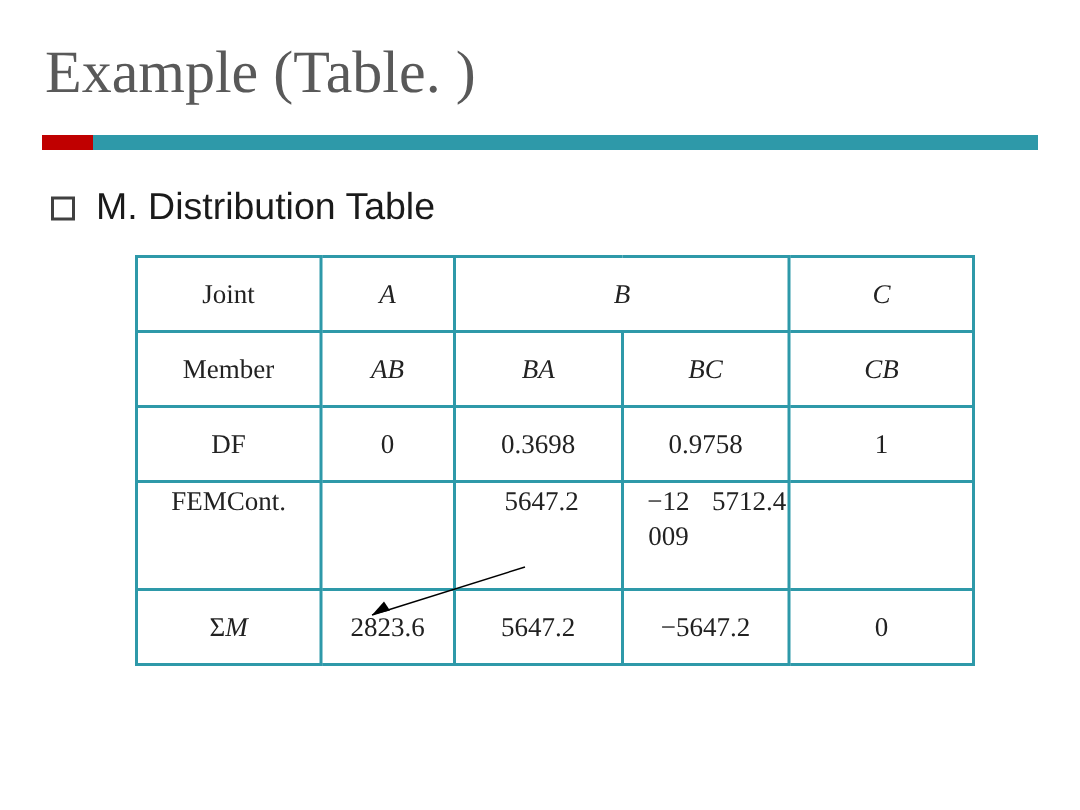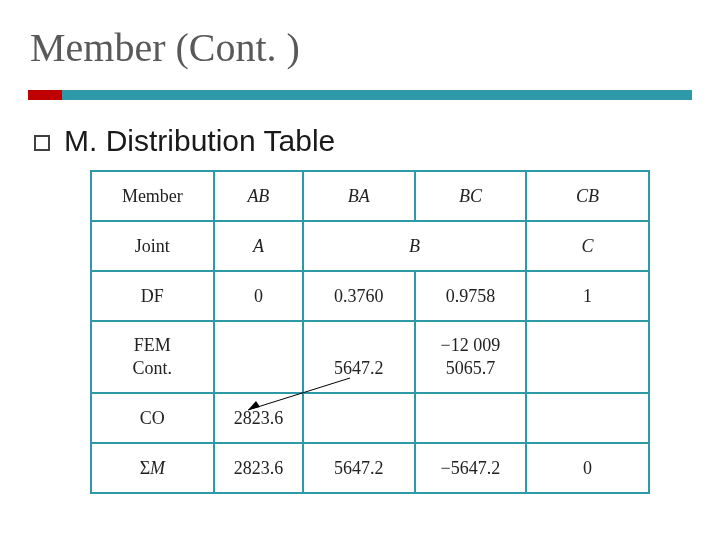--- a/index.html
+++ b/index.html
@@ -1,95 +1,88 @@
 <!DOCTYPE html>
 <html><head>
 <meta charset="utf-8">
 <style>
   html,body{margin:0;padding:0;width:720px;height:540px;background:#fff;font-family:Arial,Helvetica,sans-serif;color:#000;}
   .slide{position:relative;width:720px;height:540px;}
   .title{font-family:"Times New Roman",Times,serif;font-size:40px;color:#595959;position:absolute;left:30px;top:24px;}
   .rule{position:absolute;left:28px;top:90px;right:28px;}
   .rule .accent{background:#c00000;height:10px;width:34px;float:left;}
   .rule .bar{background:#2e99a9;height:10px;margin-left:34px;}
-  .bullet{position:absolute;left:34px;top:124px;font-size:30px;color:#1a1a1a;}
+  .bullet{position:absolute;left:34px;top:124px;font-size:25px;color:#1a1a1a;}
   .bullet .box{display:inline-block;width:12px;height:12px;border:2px solid #404040;margin-right:14px;vertical-align:middle;}
   .tablewrap{position:absolute;left:90px;top:170px;width:560px;}
   table{border-collapse:collapse;width:100%;font-family:"Times New Roman",Times,serif;font-size:18px;color:#222;}
   th,td{border:2px solid #2e99a9;text-align:center;vertical-align:middle;height:46px;font-weight:normal;}
   td .sub{font-style:italic;}
   .rowtall td{height:68px;}
-  .innercell{width:100%;height:100%;display:flex;flex-direction:column;justify-content:center;}
+  .innercell{width:100%;height:100%;display:flex;flex-direction:row;justify-content:center;}
   .innercell div{line-height:1.3;}
 </style>
 </head>
 <body>
 <div class="slide">
 
-  <div class="title">Member (Cont. )</div>
+  <div class="title">Example (Table. )</div>
 
   <div class="rule">
     <div class="accent"></div>
     <div class="bar"></div>
   </div>
 
   <div class="bullet">
     <span class="box"></span><span>M. Distribution Table</span>
   </div>
 
   <div class="tablewrap">
     <table>
       <tbody>
           <tr>
+        <td style="width:22%">Joint</td>
+        <td style="width:16%"><span class="sub">A</span></td>
+        <td style="width:40%" colspan="2"><span class="sub">B</span></td>
+        <td style="width:22%"><span class="sub">C</span></td>
+      </tr>
+      <tr>
         <td>Member</td>
         <td><span class="sub">AB</span></td>
         <td style="width:20%"><span class="sub">BA</span></td>
         <td style="width:20%"><span class="sub">BC</span></td>
         <td><span class="sub">CB</span></td>
       </tr>
       <tr>
-        <td style="width:22%">Joint</td>
-        <td style="width:16%"><span class="sub">A</span></td>
-        <td style="width:40%" colspan="2"><span class="sub">B</span></td>
-        <td style="width:22%"><span class="sub">C</span></td>
-      </tr>
-      <tr>
         <td>DF</td>
         <td>0</td>
-        <td>0.3760</td>
+        <td>0.3698</td>
         <td>0.9758</td>
         <td>1</td>
       </tr>
       <tr class="rowtall">
         <td>
           <div class="innercell">
             <div>FEM</div>
             <div>Cont.</div>
           </div>
         </td>
         <td></td>
         <td>
           <div class="innercell">
             <div>&nbsp;</div>
             <div>5647.2</div>
           </div>
         </td>
         <td>
           <div class="innercell">
             <div>−12 009</div>
-            <div>5065.7</div>
+            <div>5712.4</div>
           </div>
         </td>
-        <td></td>
-      </tr>
-      <tr>
-        <td>CO</td>
-        <td>2823.6</td>
-        <td></td>
-        <td></td>
         <td></td>
       </tr>
       <tr>
         <td>Σ<span class="sub">M</span></td>
         <td>2823.6</td>
         <td>5647.2</td>
         <td>−5647.2</td>
         <td>0</td>
       </tr>
     </tbody>

